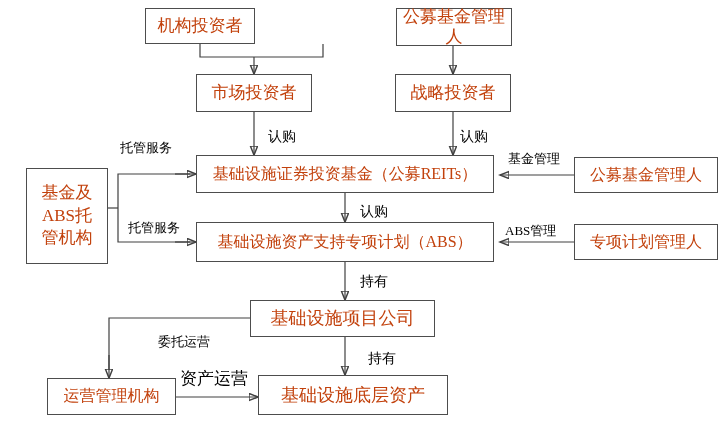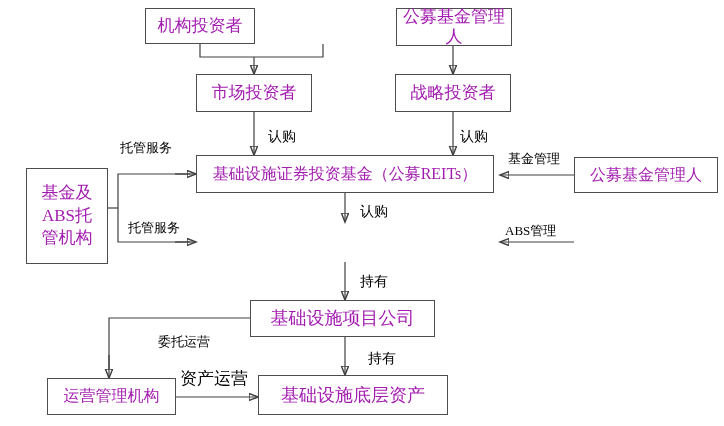--- a/index.html
+++ b/index.html
@@ -17,21 +17,21 @@
   }
   .node {
     position: absolute;
     box-sizing: border-box;
     border: 1px solid #4d4d4d;
     background: #ffffff;
     display: flex;
     align-items: center;
     justify-content: center;
     text-align: center;
-    color: #a21caf;
+    color: #c2410c;
     line-height: 1.15;
     z-index: 3;
     white-space: pre-line;
   }
   .label {
     position: absolute;
     color: #000000;
     background: transparent;
     z-index: 4;
     white-space: nowrap;
@@ -97,27 +97,29 @@
 
 
   <div class="node" style="left:396px; top:8px; width:116px; height:38px; font-size:17px;">公募基金管理人</div>
 
   <div class="node" style="left:196px; top:74px; width:116px; height:38px; font-size:17px;">市场投资者</div>
 
   <div class="node" style="left:395px; top:74px; width:116px; height:38px; font-size:17px;">战略投资者</div>
 
   <div class="node" style="left:196px; top:155px; width:298px; height:38px; font-size:16px;">基础设施证券投资基金（公募REITs）</div>
 
+  <div class="node" style="left:196px; top:222px; width:298px; height:40px; font-size:16px;">基础设施资产支持专项计划（ABS）</div>
 
   <div class="node" style="left:26px; top:168px; width:82px; height:96px; font-size:17px; line-height:1.35;">基金及
 ABS托
 管机构</div>
 
   <div class="node" style="left:574px; top:157px; width:144px; height:36px; font-size:16px;">公募基金管理人</div>
 
+  <div class="node" style="left:574px; top:224px; width:144px; height:36px; font-size:16px;">专项计划管理人</div>
 
   <div class="node" style="left:250px; top:300px; width:185px; height:37px; font-size:18px;">基础设施项目公司</div>
 
   <div class="node" style="left:47px; top:378px; width:129px; height:37px; font-size:16px;">运营管理机构</div>
 
   <div class="node" style="left:258px; top:375px; width:190px; height:40px; font-size:18px;">基础设施底层资产</div>
 
   <div class="label" style="left:268px; top:128px; font-size:14px;">认购</div>
 
   <div class="label" style="left:460px; top:128px; font-size:14px;">认购</div>

